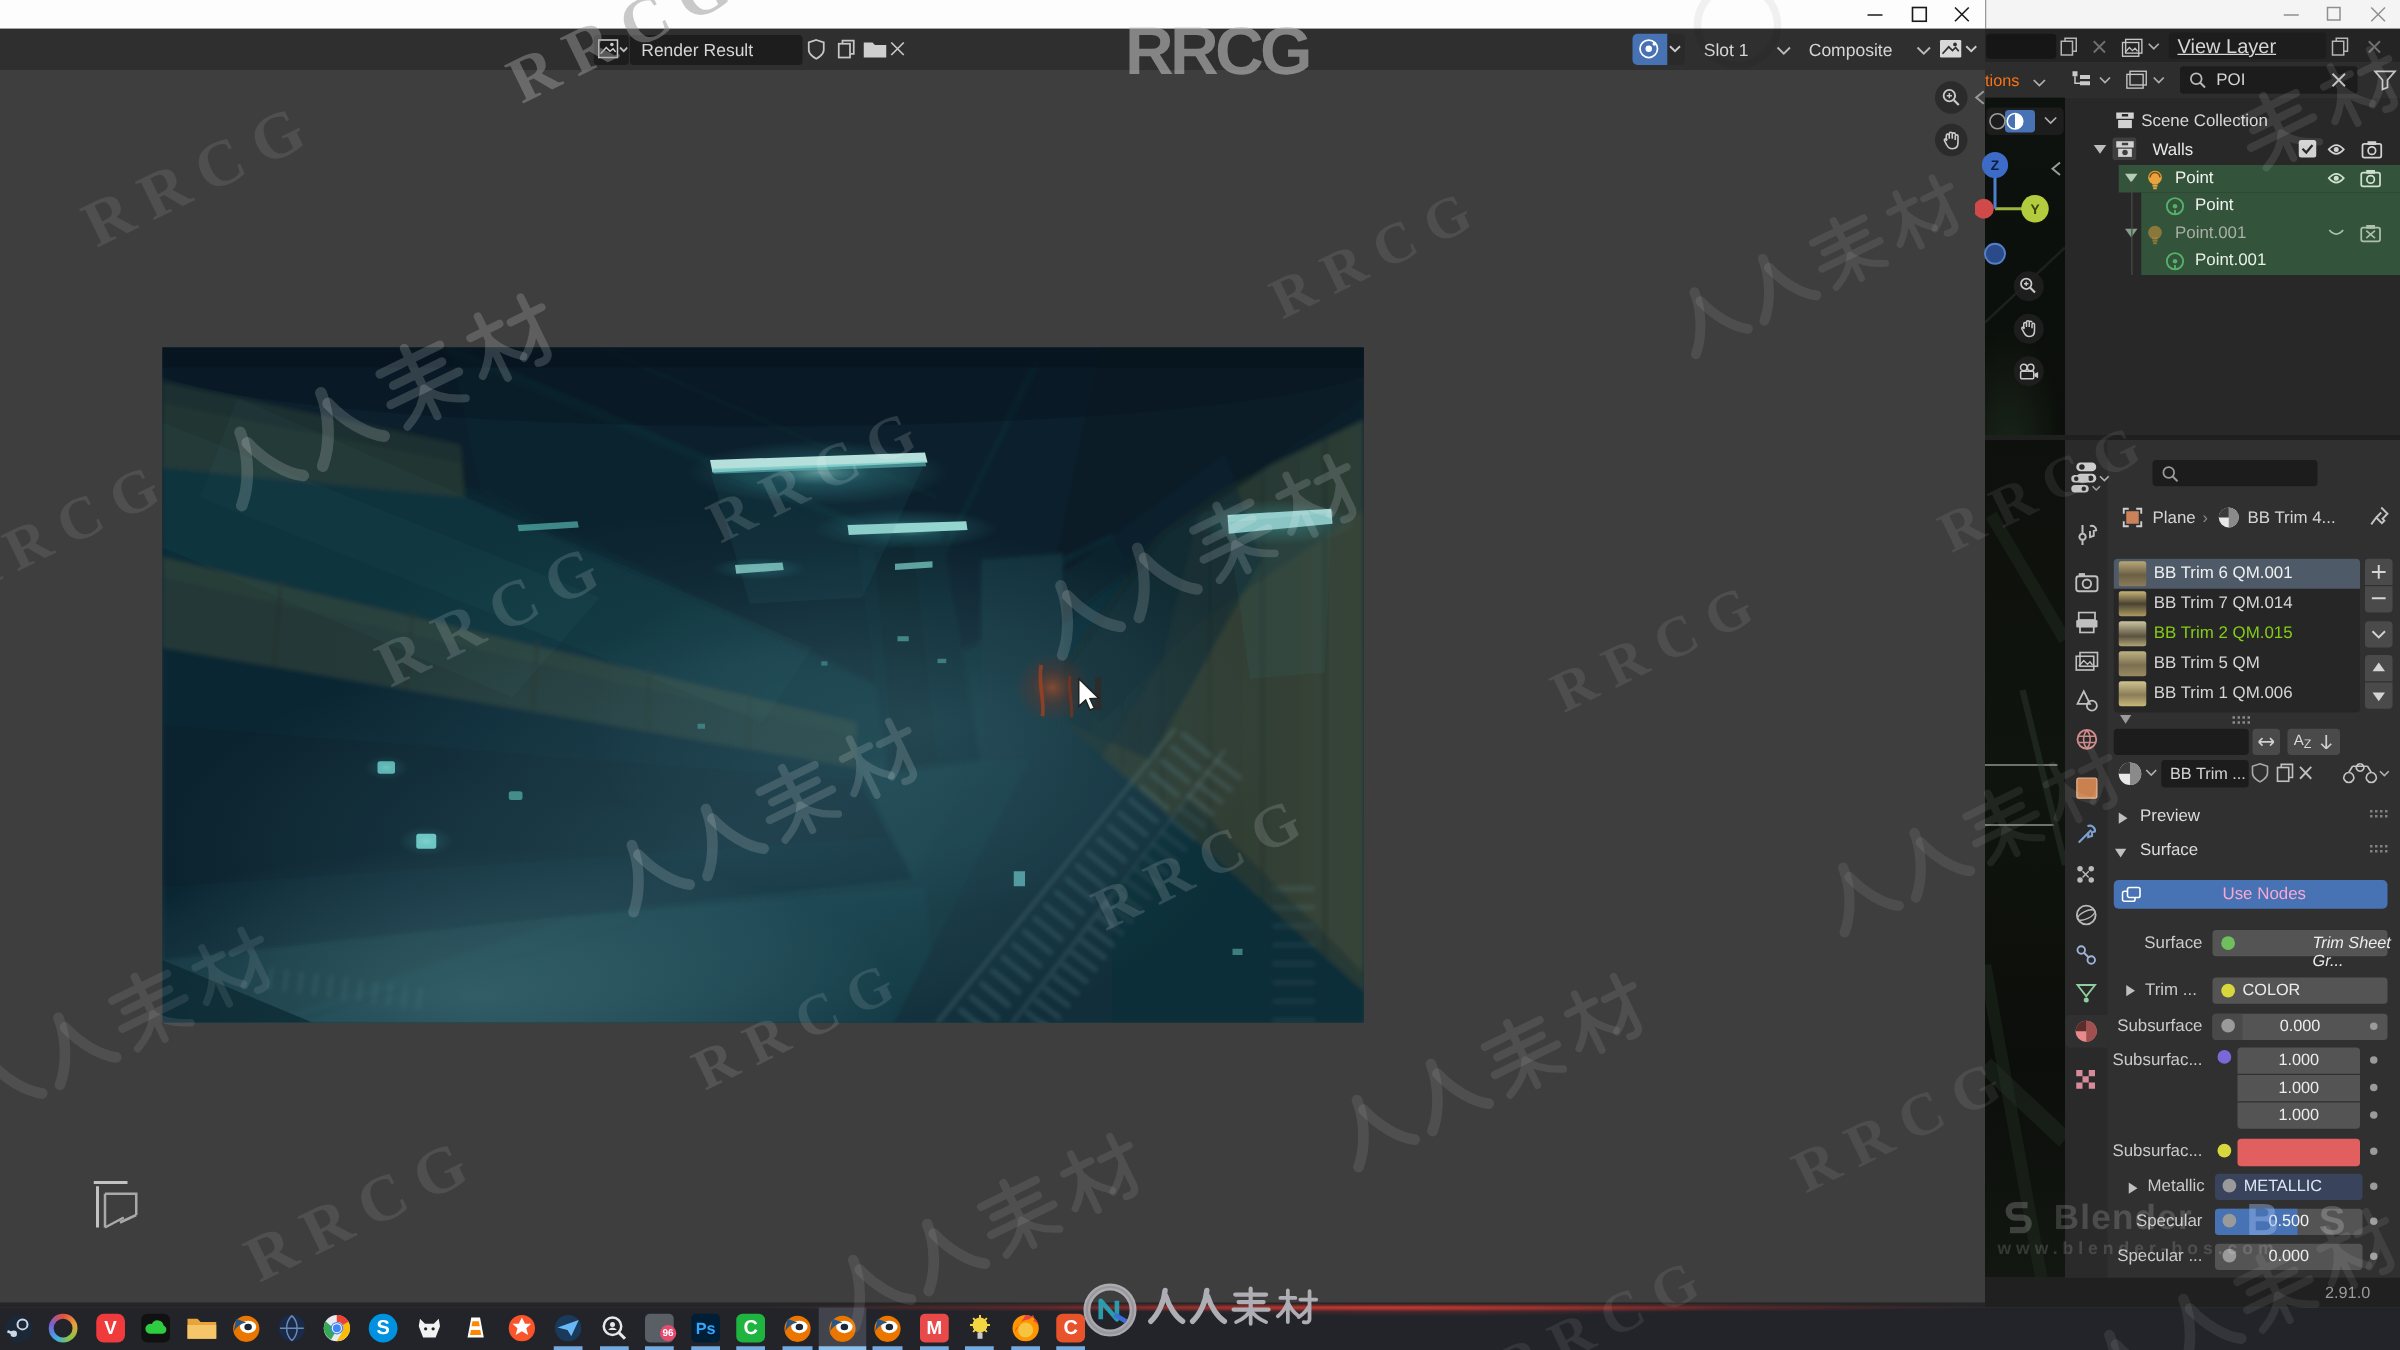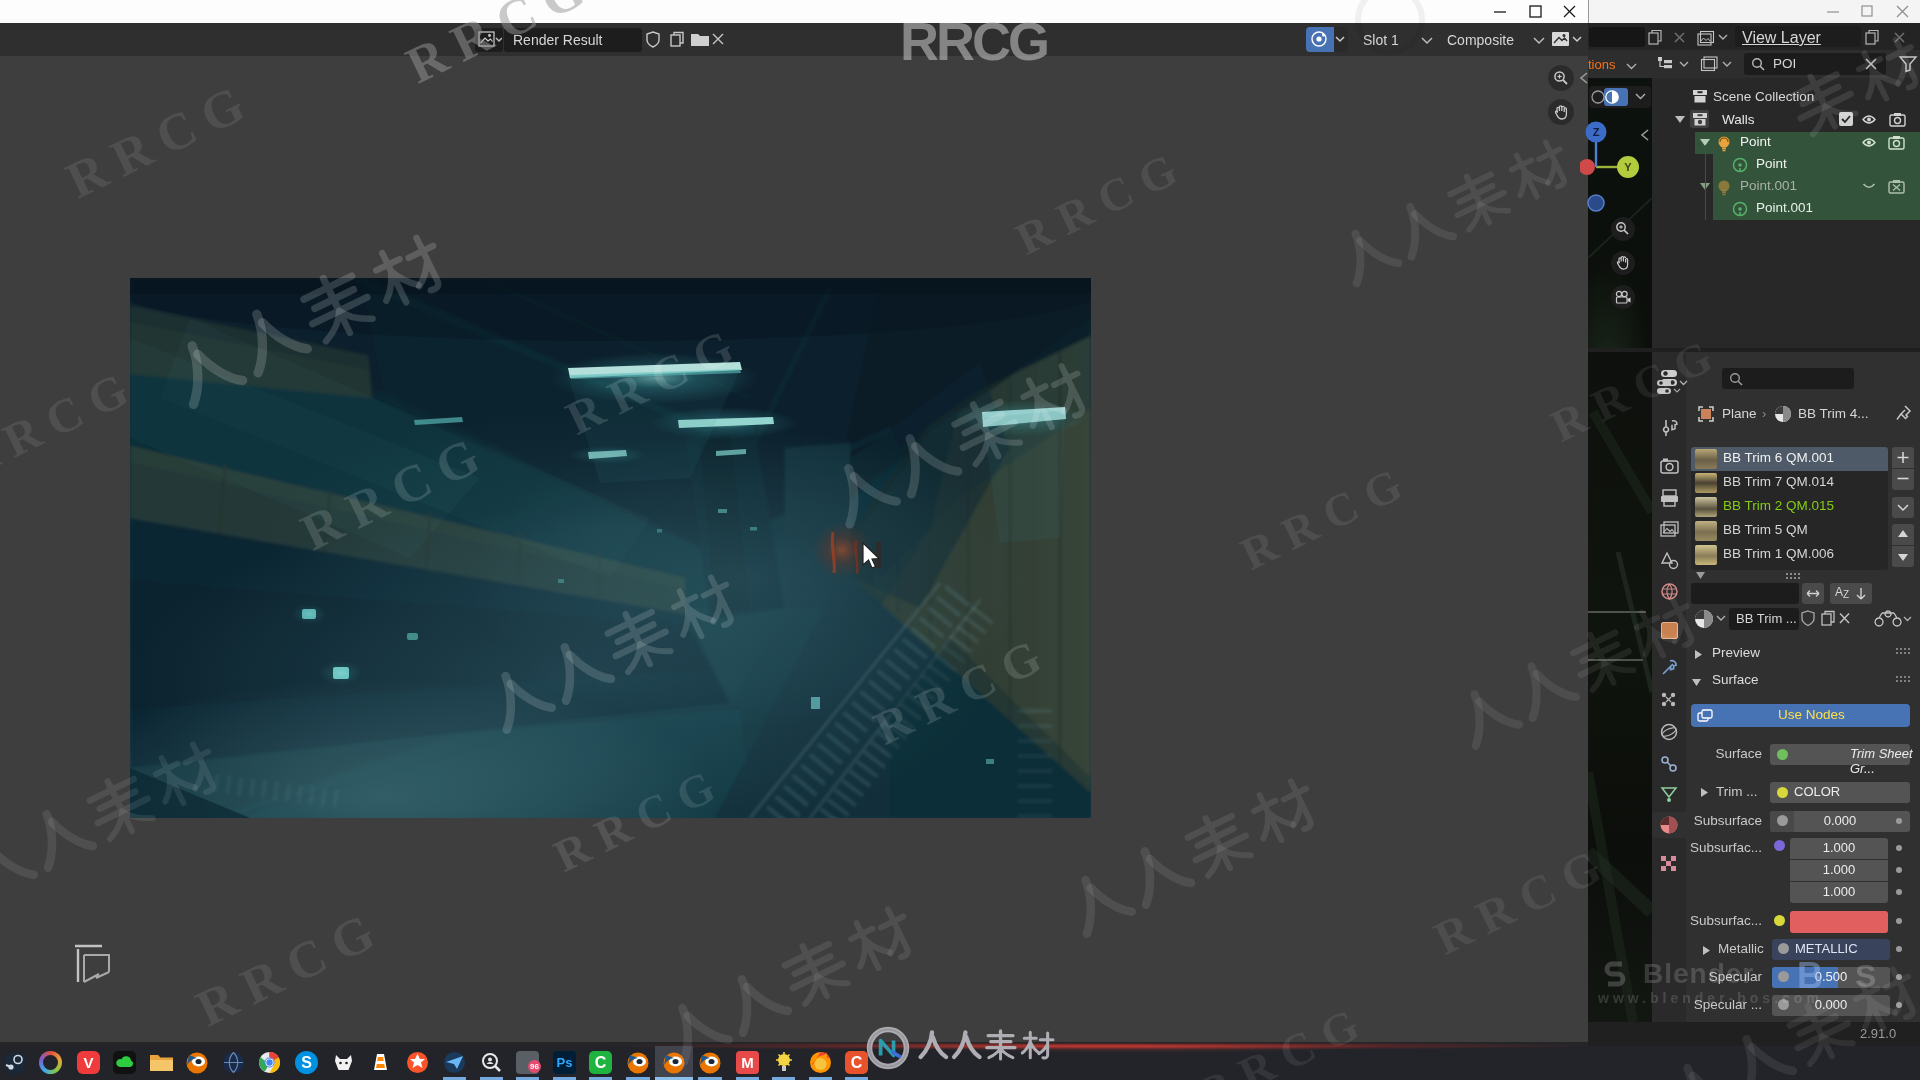--- a/index.html
+++ b/index.html
@@ -592,21 +592,21 @@
             <rect x="8" y="4" width="2" height="2"></rect>
             <rect x="12" y="4" width="2" height="2"></rect>
           </g>
   </svg>
 
   <div class="abs" style="left:1691px;top:704px;width:219px;height:23px;background:#4772b3;border-radius:4px;"></div>
   <svg class="abs" style="left:1697px;top:708px;" width="18" height="16">
    <rect x="1" y="5" width="10" height="8" rx="1.5" fill="none" stroke="#fff" stroke-width="1.3"></rect>
    <rect x="5" y="2" width="10" height="8" rx="1.5" fill="#4772b3" stroke="#fff" stroke-width="1.3"></rect>
   </svg>
-  <div class="abs" style="left:1778px;top:707px;color:#fde047;font-size:13.5px;">Use Nodes</div>
+  <div class="abs" style="left:1778px;top:707px;color:#f9a8d4;font-size:13.5px;">Use Nodes</div>
 
   <div class="abs" style="left:1694px;top:746px;width:68px;text-align:right;color:#cacaca;font-size:13.5px;">Surface</div>
   <div class="abs" style="left:1770px;top:744px;width:140px;height:21px;background:#545454;border-radius:3px;"></div>
   <div class="abs" style="left:1777px;top:749px;width:11px;height:11px;border-radius:6px;background:#6fbf5f;"></div>
   <div class="abs" style="left:1850px;top:746px;color:#ececec;font-size:13px;font-style:italic;">Trim Sheet Gr...</div>
 
   <svg class="abs" style="left:1698px;top:786px;" width="12" height="12">
           <path d="M3 2 l7 4.5 l-7 4.5 z" fill="#c0c0c0"></path>
         </svg>
   <div class="abs" style="left:1716px;top:784px;color:#cacaca;font-size:13.5px;">Trim ...</div>

